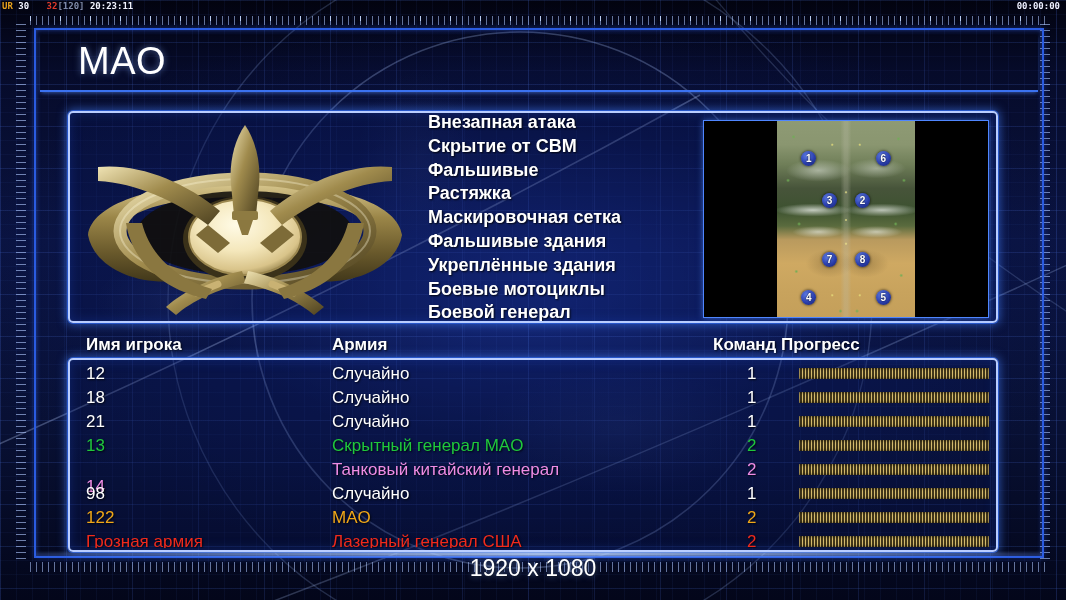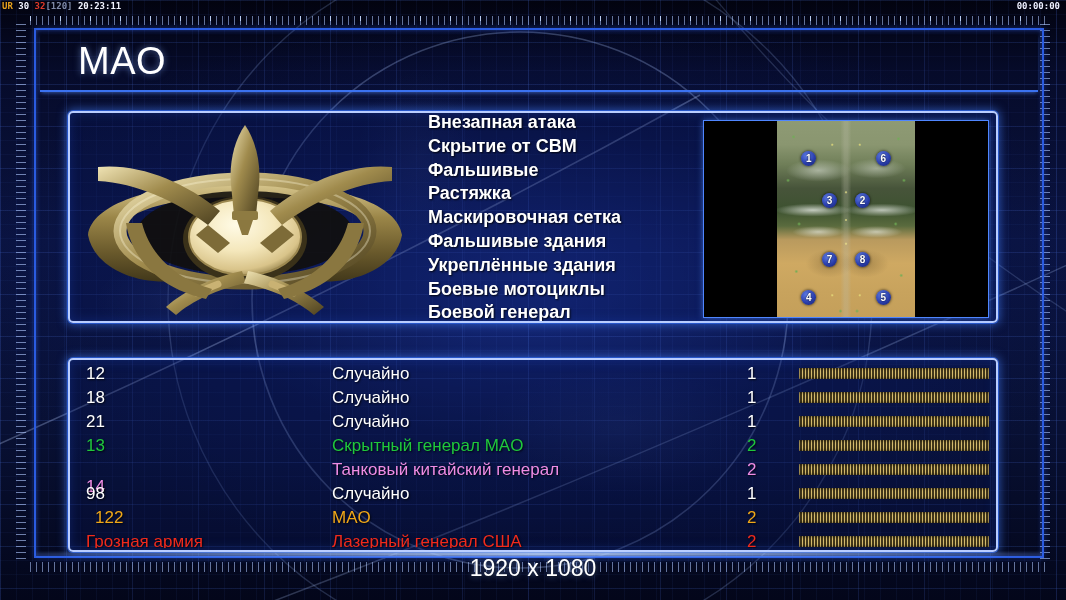--- a/index.html
+++ b/index.html
@@ -83,21 +83,21 @@
   
   .fps {
     position: absolute; left: 2px; top: 1px;
     font-family: "DejaVu Sans Mono", monospace;
     font-size: 9px; font-weight: bold;
     letter-spacing: 0px; white-space: pre;
     z-index: 40;
   }
   .fps .c-or { color: #e8a21c; }
   .fps .c-wh { color: #f2f4ff; }
-  .fps .c-rd { color: #e03a2a; }
+  .fps .c-rd { color: #e03a2a; padding-left: 12px; }
   .fps .c-gy { color: #7f8aa8; }
   .timer {
     position: absolute; right: 6px; top: 1px;
     font-family: "DejaVu Sans Mono", monospace;
     font-size: 9px; font-weight: bold; color: #eef0ff;
     z-index: 40;
   }
 
   
   .frame-outer {
@@ -375,20 +375,25 @@
           <div class="mapstart" style="left: 38%; top: 40%;">3</div>
           <div class="mapstart" style="left: 62%; top: 40%;">2</div>
           <div class="mapstart" style="left: 38%; top: 70%;">7</div>
           <div class="mapstart" style="left: 62%; top: 70%;">8</div>
           <div class="mapstart" style="left: 23%; top: 89%;">4</div>
           <div class="mapstart" style="left: 77%; top: 89%;">5</div>
         </div>
     </div>
   </div>
 
+  <div class="tbl-head">
+    <span class="th-name">Имя игрока</span>
+    <span class="th-army">Армия</span>
+    <span class="th-prog">Команд Прогресс</span>
+  </div>
 
   <div class="panel" id="table-panel">
     <div class="rows">
         <div class="row">
           <span class="cell c-name" style="color: rgb(255, 255, 255);">12</span>
           <span class="cell c-army" style="color: rgb(255, 255, 255);">Случайно</span>
           <span class="cell c-ord" style="color: rgb(255, 255, 255);">1</span>
           <span class="bar"></span>
         </div>
         <div class="row">
@@ -415,21 +420,21 @@
           <span class="cell c-ord" style="color: rgb(239, 140, 228);">2</span>
           <span class="bar"></span>
         </div>
         <div class="row">
           <span class="cell c-name" style="color: rgb(255, 255, 255);">98</span>
           <span class="cell c-army" style="color: rgb(255, 255, 255);">Случайно</span>
           <span class="cell c-ord" style="color: rgb(255, 255, 255);">1</span>
           <span class="bar"></span>
         </div>
         <div class="row">
-          <span class="cell c-name" style="color: rgb(240, 167, 24); margin-left: 9px;">122</span>
+          <span class="cell c-name" style="color: rgb(240, 167, 24);">122</span>
           <span class="cell c-army" style="color: rgb(240, 167, 24);">MAO</span>
           <span class="cell c-ord" style="color: rgb(240, 167, 24);">2</span>
           <span class="bar"></span>
         </div>
         <div class="row">
           <span class="cell c-army" style="color: rgb(240, 42, 28);">Лазерный генерал США</span>
           <span class="cell c-name" style="color: rgb(240, 42, 28);">Грозная армия</span>
           <span class="cell c-ord" style="color: rgb(240, 42, 28);">2</span>
           <span class="bar"></span>
         </div>

